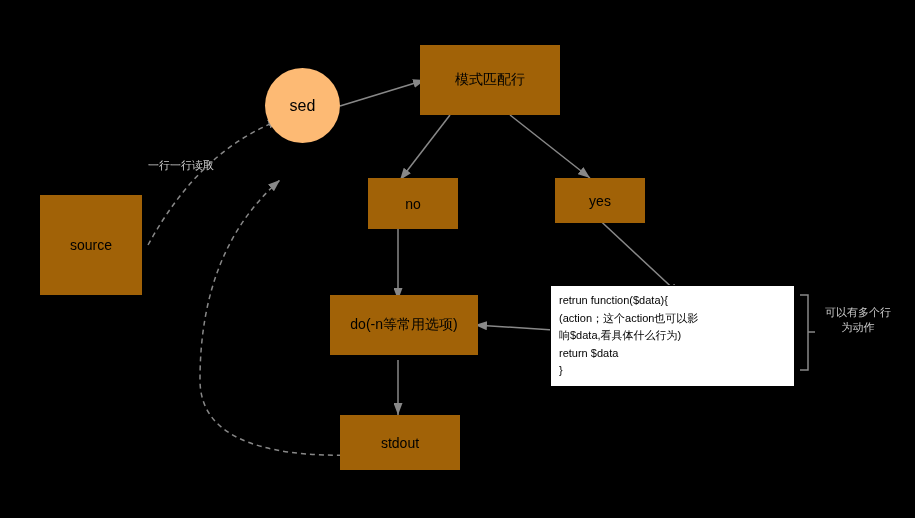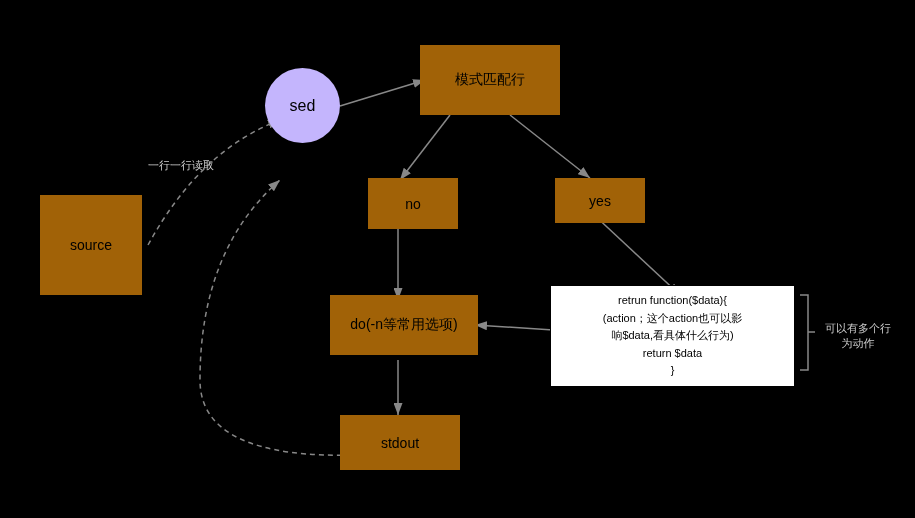--- a/index.html
+++ b/index.html
@@ -22,21 +22,21 @@
       background: #a16207;
       color: #000;
       display: flex;
       align-items: center;
       justify-content: center;
       font-size: 14px;
       text-align: center;
     }
     .circle {
       position: absolute;
-      background: #c4b5fd;
+      background: #fdba74;
       color: #000;
       border-radius: 50%;
       display: flex;
       align-items: center;
       justify-content: center;
       font-size: 16px;
     }
     .label {
       position: absolute;
       color: #fff;
@@ -44,21 +44,21 @@
       text-align: center;
     }
     .code-box {
       position: absolute;
       background: #fff;
       color: #000;
       font-size: 11px;
       padding: 6px 8px;
       border: 1px solid #000;
       line-height: 1.6;
-      text-align: center;
+      text-align: left;
     }
     svg.arrows {
       position: absolute;
       top: 0;
       left: 0;
       width: 915px;
       height: 518px;
       pointer-events: none;
     }
   </style>
@@ -133,17 +133,17 @@
     <div>    (action；这个action也可以影</div>
     <div>响$data,看具体什么行为)</div>
     <div>    return $data</div>
     <div>}</div>
   </div>
 
   <div class="label" style="left:148px; top:158px; color:#ccc; font-size:11px;">
     <span>一行一行读取</span>
   </div>
 
-  <div class="label" style="left:818px; top:305px; color:#ccc; font-size:11px; width:80px; line-height:1.4;margin-top:16px;">
+  <div class="label" style="left:818px; top:305px; color:#ccc; font-size:11px; width:80px; line-height:1.4;">
     <span>可以有多个行<br>为动作</span>
   </div>
 
 </div>
 
 </body></html>

